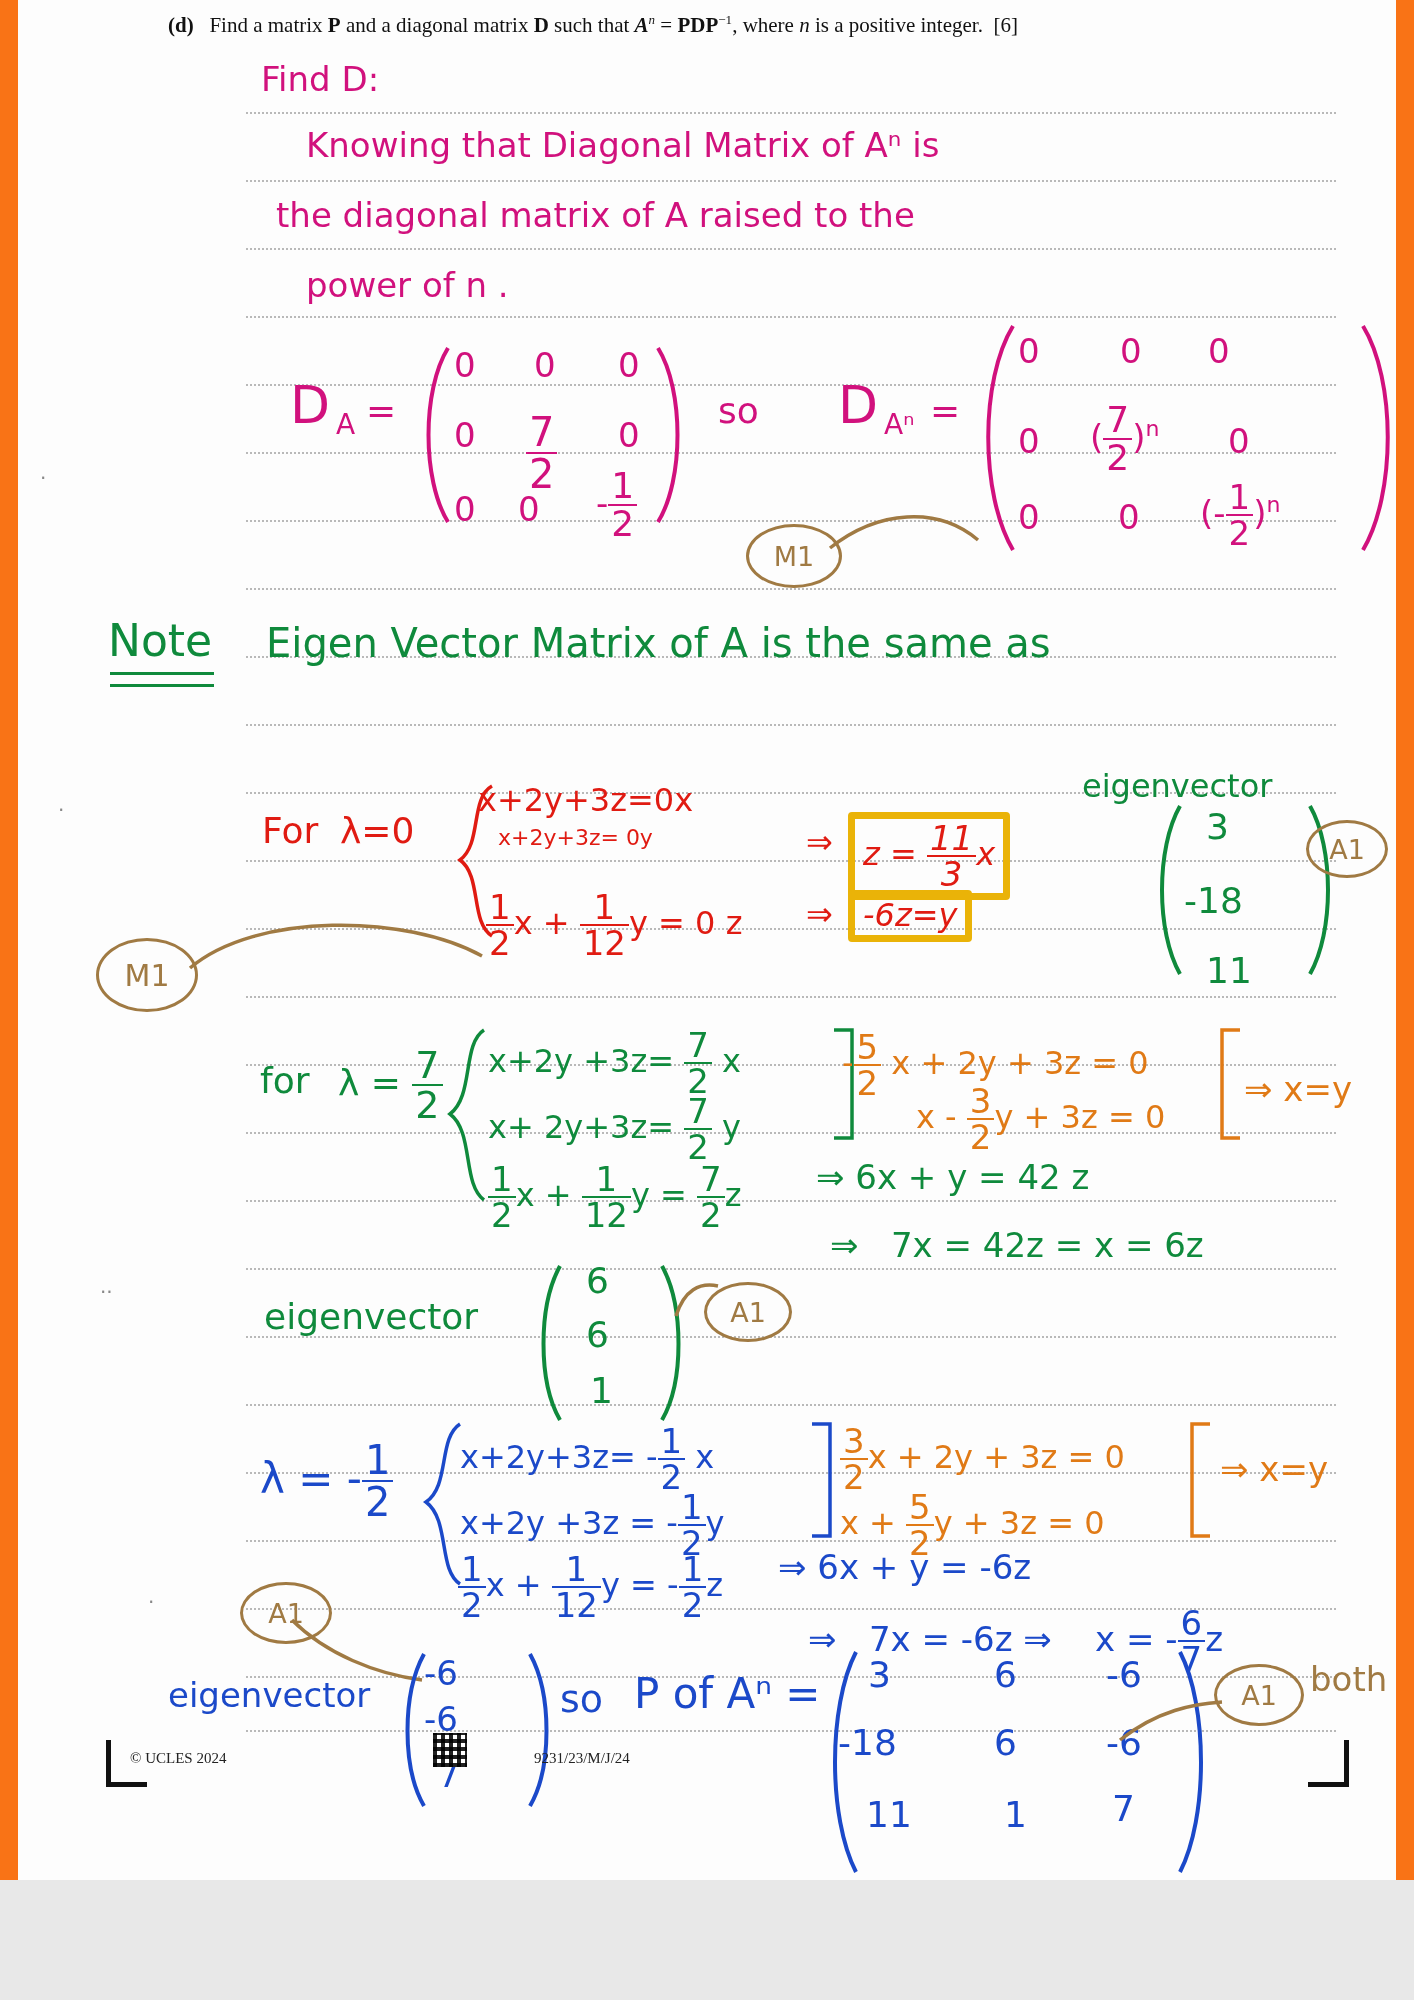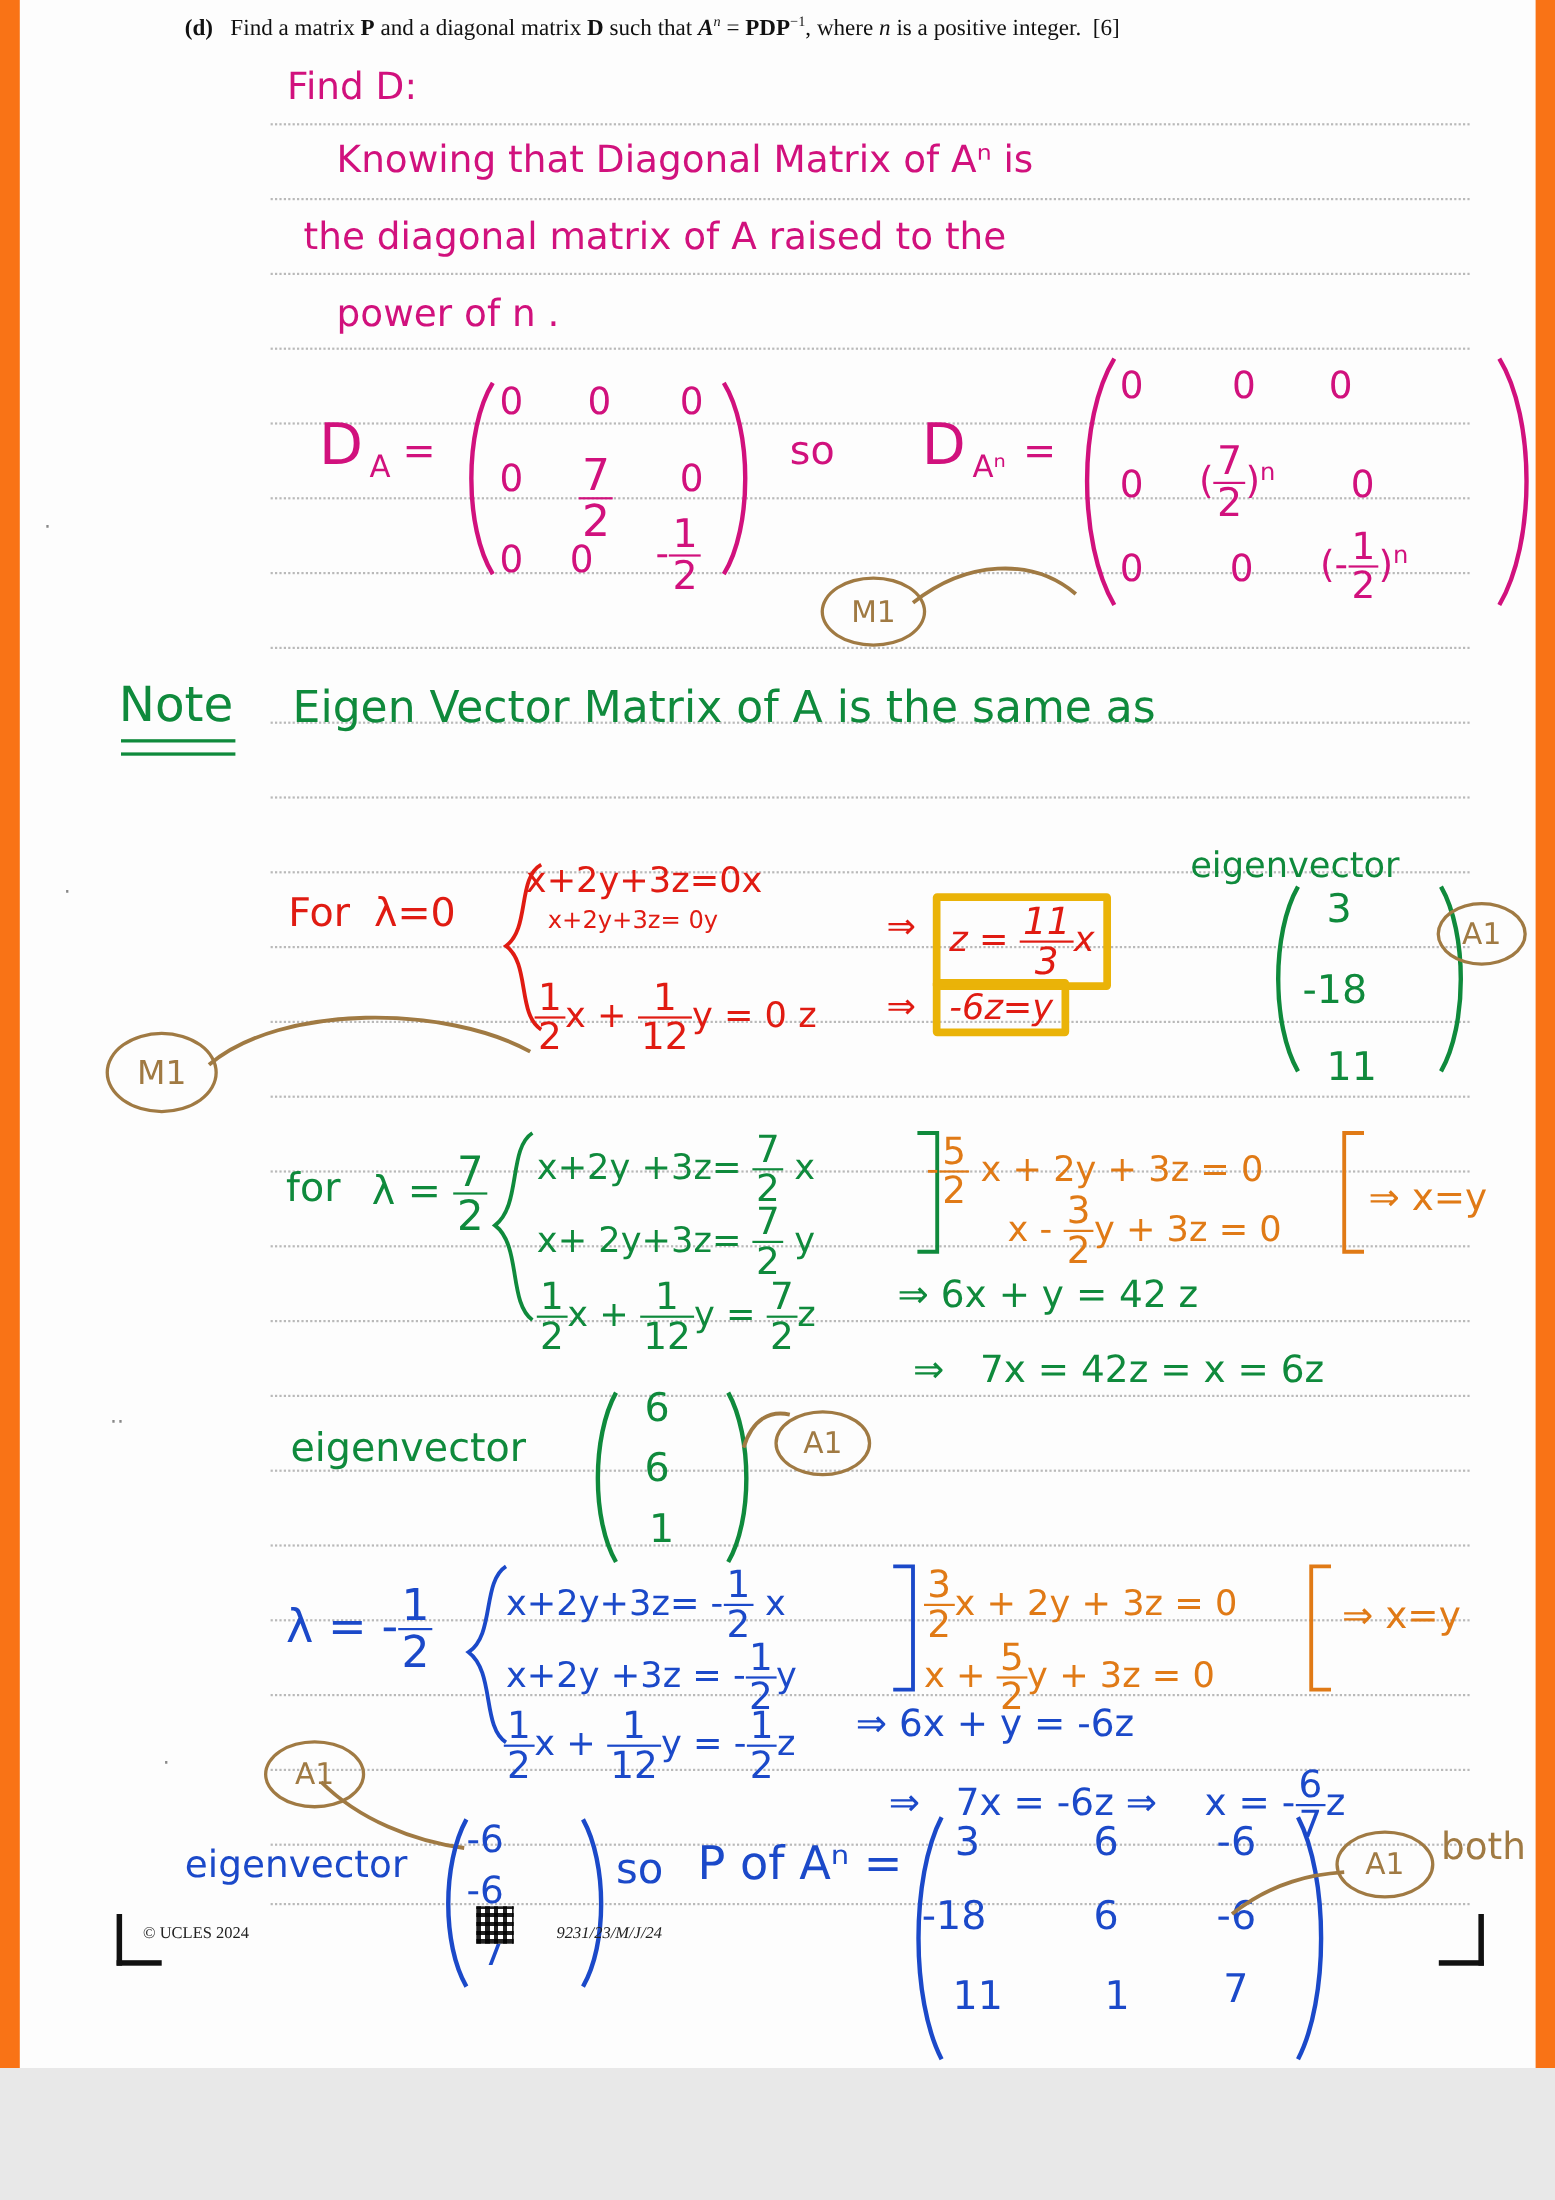--- a/index.html
+++ b/index.html
@@ -293,17 +293,17 @@
     <div class="mark-circle" style="left:1196px;top:1664px;width:84px;height:56px;">A1</div>
     <div class="hw brown" style="left:1292px;top:1662px;font-size:34px;">both</div>
     <svg style="left:1100px;top:1690px;" width="110" height="60">
       <path d="M2 50 C40 20, 76 14, 104 12" stroke="#a07a43" stroke-width="3.5" fill="none"></path>
     </svg>
 
     <div class="crop-l"></div>
     <div class="crop-r"></div>
     <div class="qr"></div>
     <div class="footer" style="left:112px;top:1750px;">© UCLES 2024</div>
-    <div class="footer" style="left:488px;top:1750px;font-style:italic;">9231/23/M/J/24</div>
+    <div class="footer" style="left:516px;top:1750px;">9231/23/M/J/24</div>
 
   </div>
   <div class="bottom-strip"></div>
 </div>
 
 </body></html>

